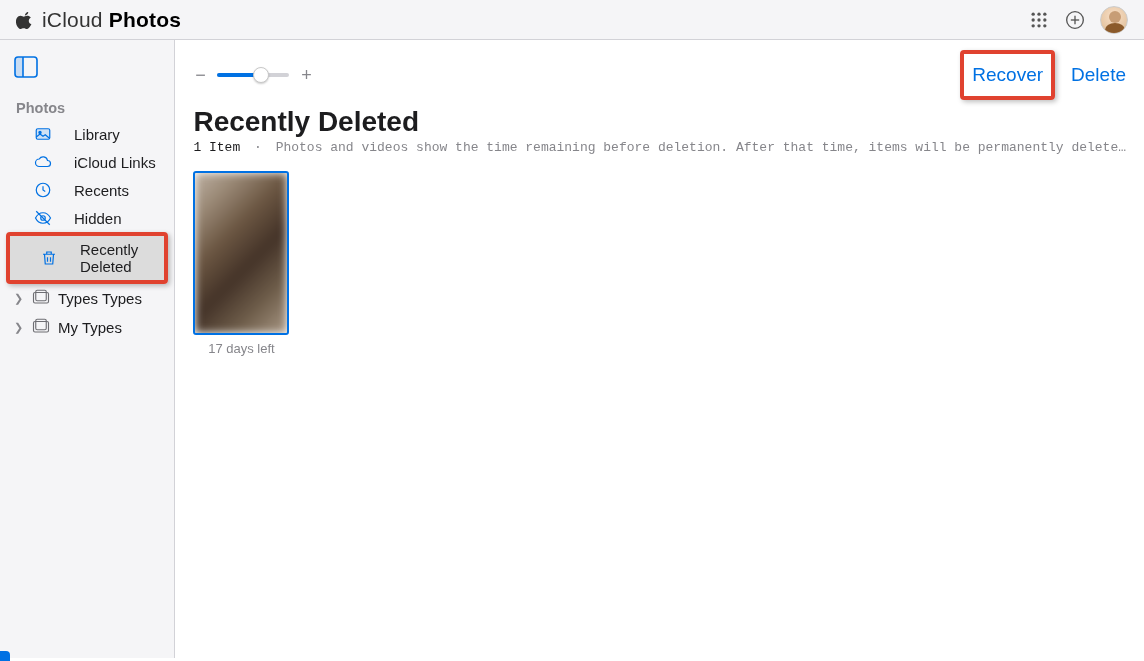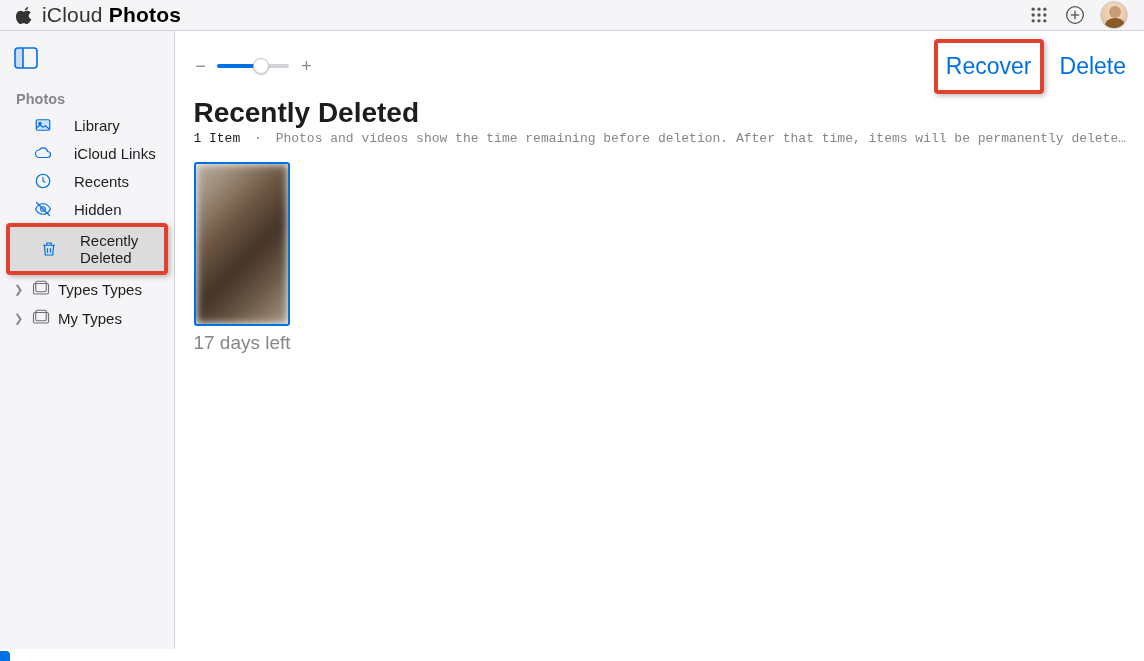--- a/index.html
+++ b/index.html
@@ -1,18 +1,18 @@
 <!DOCTYPE html>
 <html><head>
 <meta charset="utf-8">
 <style>
   * { box-sizing: border-box; margin: 0; padding: 0; }
   html, body { width: 1144px; height: 661px; font-family: -apple-system, BlinkMacSystemFont, "Segoe UI", Helvetica, Arial, sans-serif; background: #fff; color: #1d1d1f; }
   
-  .header { height: 31px; background: #f5f5f7; border-bottom: 1px solid #d2d2d7; display: flex; align-items: center; padding: 0 16px; justify-content: space-between; }
+  .header { height: 40px; background: #f5f5f7; border-bottom: 1px solid #d2d2d7; display: flex; align-items: center; padding: 0 16px; justify-content: space-between; }
   .header-left { display: flex; align-items: center; gap: 8px; }
   .apple-logo svg { width: 18px; height: 18px; fill: #333; display:block; }
   .brand { font-size: 21px; letter-spacing: 0.2px; }
   .brand .light { font-weight: 400; color: #333; }
   .brand .bold { font-weight: 600; color: #000; }
   .header-right { display: flex; align-items: center; gap: 14px; }
   .hdr-icon { width: 22px; height: 22px; display:flex; align-items:center; justify-content:center; color:#555; cursor:pointer; }
   .hdr-icon svg { width: 20px; height:20px; }
   .avatar { width:28px; height:28px; border-radius:50%; background: radial-gradient(circle at 50% 35%, #f9e0c8 0%, #e8c9a8 60%, #d6b48a 100%); border:1px solid #ccc; position:relative; overflow:hidden; }
   .avatar::before{content:"";position:absolute;top:4px;left:8px;width:12px;height:12px;border-radius:50%;background:#c79d76;}
@@ -35,34 +35,34 @@
   .album-item .chev { width:10px; color:#86868b; font-size:11px; }
   .album-item .folder-icon svg { width:18px; height:16px; stroke:#6e6e73; fill:none; stroke-width:1.5; }
   
   .toolbar { display:flex; align-items:center; justify-content:space-between; padding: 16px 18px 0 18px; height:54px; }
   .zoom { display:flex; align-items:center; gap:10px; }
   .zoom-btn { color:#86868b; font-size:18px; cursor:pointer; width:14px; text-align:center; user-select:none;}
   .slider { position:relative; width:72px; height:4px; background:#d2d2d7; border-radius:2px; }
   .slider-fill { position:absolute; left:0; top:0; height:4px; background:#0071e3; border-radius:2px; width:55%; }
   .slider-thumb { position:absolute; top:-6px; left:50%; width:16px; height:16px; border-radius:50%; background:#fff; border:1px solid #c8c8c8; box-shadow:0 1px 2px rgba(0,0,0,0.2);}
   .actions { display:flex; align-items:center; gap:16px; }
-  .action-link { color:#0071e3; font-size:23px; cursor:pointer; }
+  .action-link { color:#0071e3; font-size:19px; cursor:pointer; }
   .recover-wrap { border:4px solid #e0422f; border-radius:4px; padding:10px 8px; box-shadow: 2px 2px 5px rgba(0,0,0,0.25); }
   
   .page-title { font-size:28px; font-weight:700; padding: 12px 18px 2px; }
   .subtitle-row { padding: 0 18px 16px; font-size:13px; color:#1d1d1f; white-space:nowrap; overflow:hidden; text-overflow:ellipsis;font-family:Liberation Mono, monospace; }
   .subtitle-row .count { color:#1d1d1f; }
   .subtitle-row .dot { color:#86868b; padding:0 6px; }
   .subtitle-row .desc { color:#86868b; }
   
   .grid { padding: 0 18px; display:flex; gap:20px; }
   .thumb { display:flex; flex-direction:column; align-items:center; gap:6px; }
   .thumb-inner { width:100%; height:100%; background: linear-gradient(135deg, #bdb0a2 0%, #9a8976 18%, #6b5642 38%, #443328 58%, #6e5d4a 78%, #a89784 100%); filter: blur(4px); }
   .thumb-img-wrap{width:96px;height:164px;border:2.5px solid #0071e3;border-radius:3px;overflow:hidden;}
-  .thumb-caption { font-size:19px; color:#86868b; }
+  .thumb-caption { font-size:13px; color:#86868b; }
   
   .bottom-sliver{position:absolute;left:0;bottom:0;width:10px;height:10px;background:#0071e3;border-top-right-radius:4px;}
 </style>
 </head>
 <body>
 
 <div class="header">
   <div class="header-left">
     <span class="apple-logo">
       <svg viewBox="0 0 24 24">

